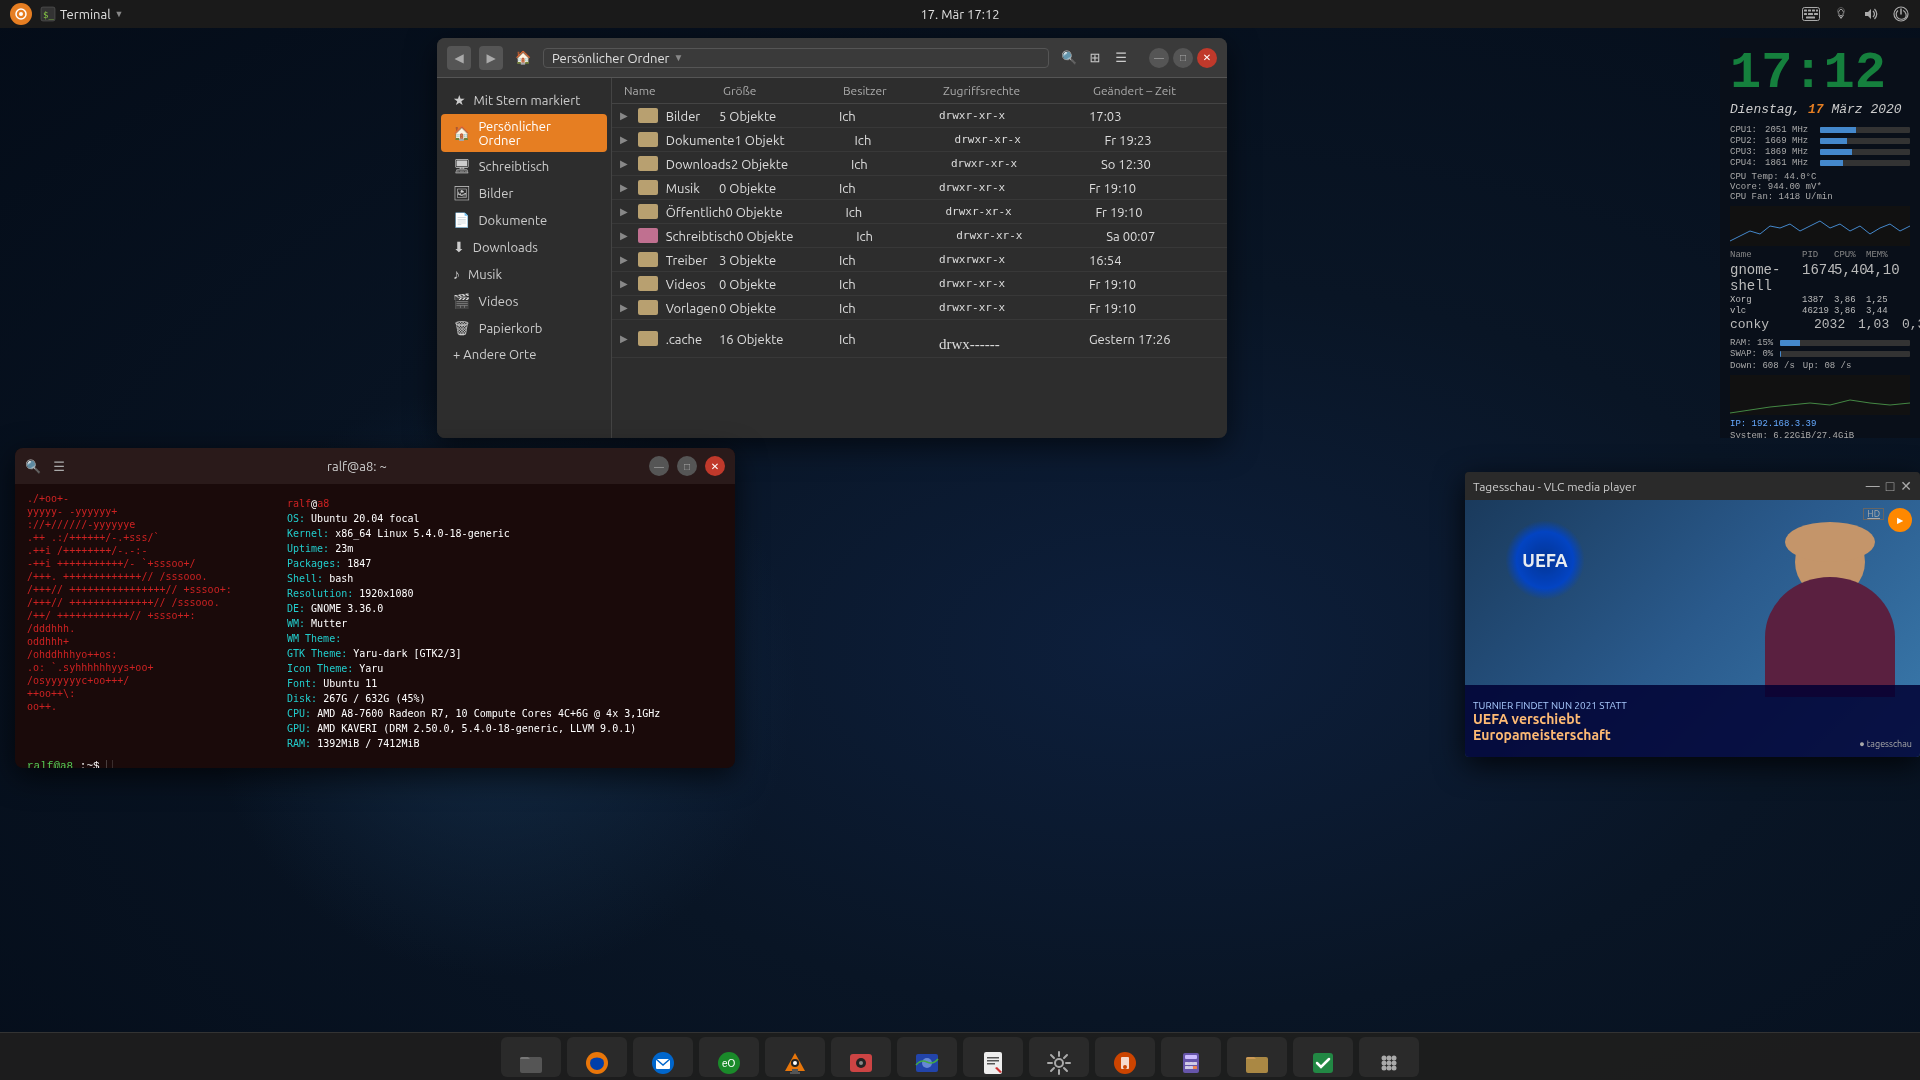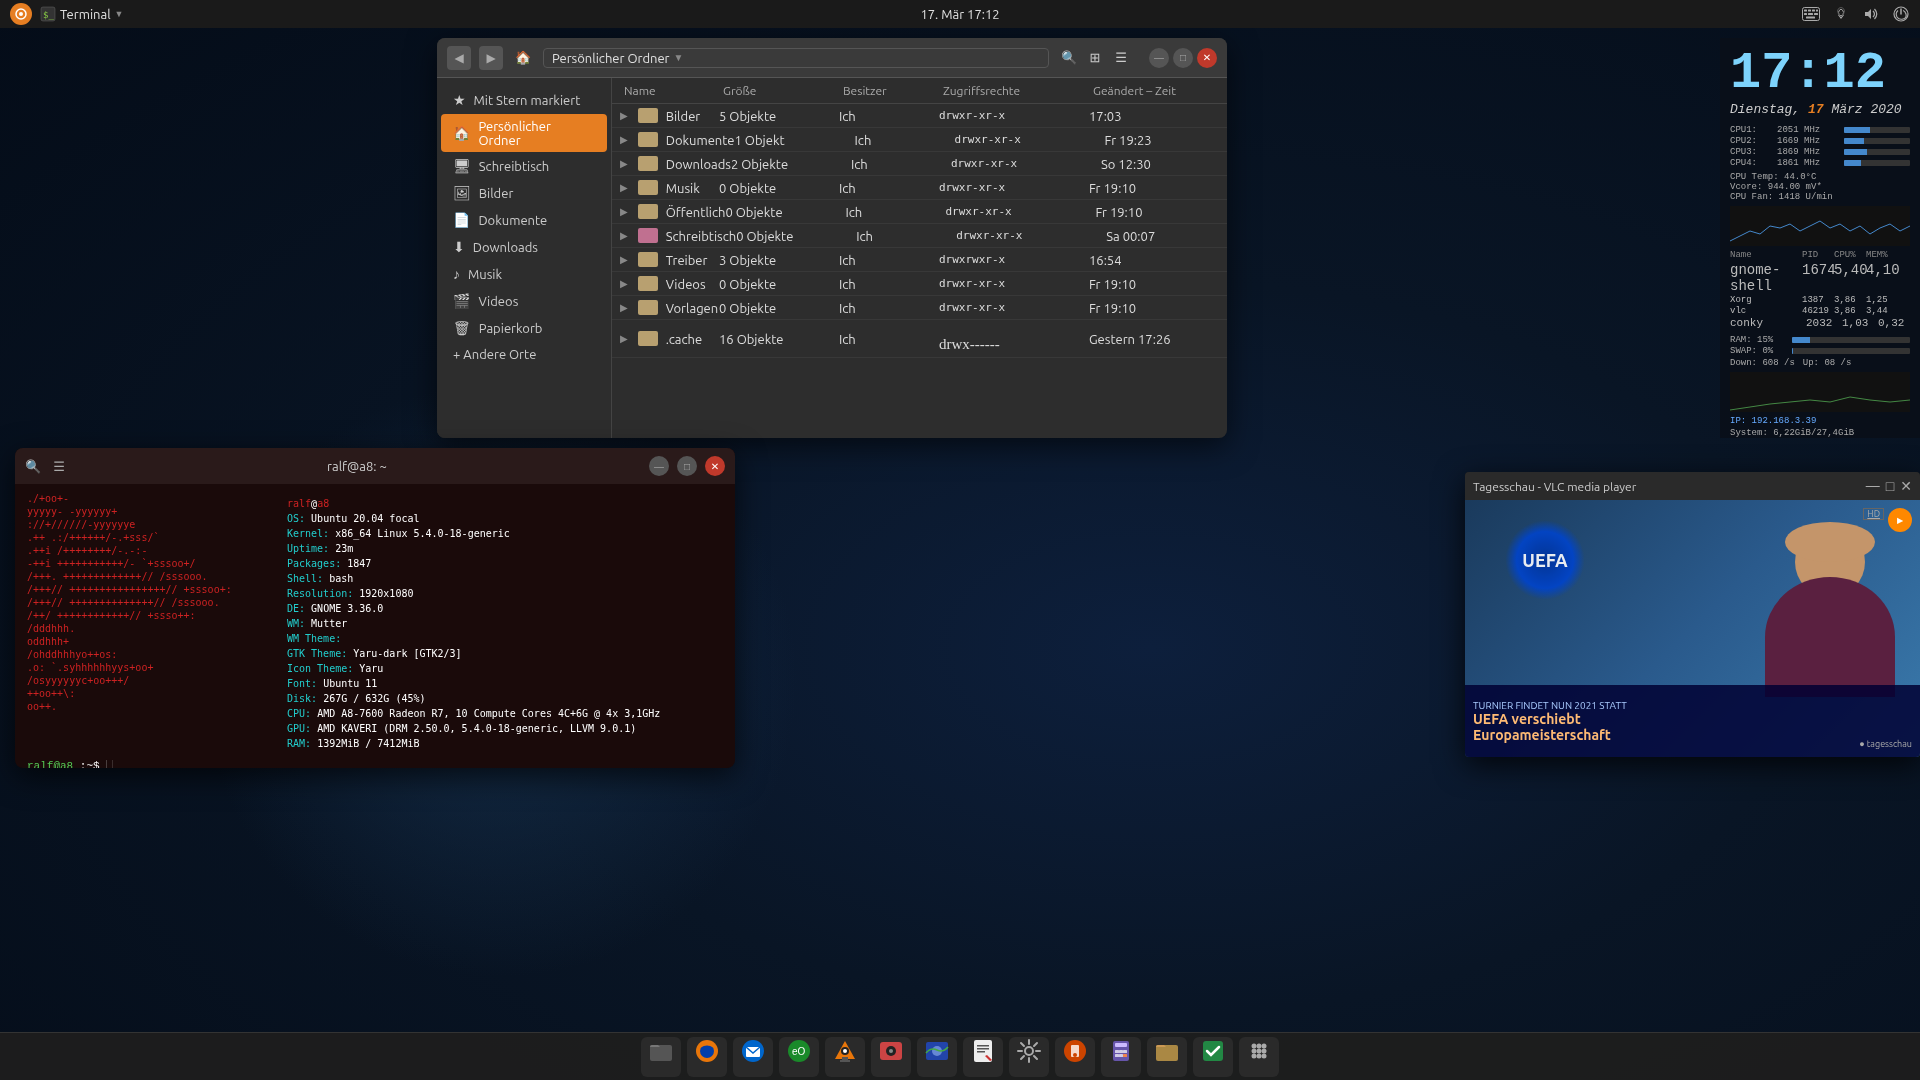--- a/index.html
+++ b/index.html
@@ -100,25 +100,25 @@
       height: 48px;
       background: rgba(30,30,30,0.95);
       display: flex;
       align-items: center;
       justify-content: center;
       gap: 6px;
       z-index: 100;
       border-top: 1px solid #333;
     }
     .taskbar-icon {
-      width: 40px;
+      width: 60px;
       height: 40px;
       border-radius: 6px;
       display: flex;
-      align-items: flex-start;
+      align-items: flex-end;
       justify-content: center;
       cursor: pointer;
       font-size: 20px;
     }
 
     
     .file-manager {
       position: absolute;
       top: 38px;
       left: 437px;
@@ -335,34 +335,34 @@
       z-index: 50;
       padding: 10px;
       color: #ccc;
       font-size: 10px;
       font-family: 'Courier New', monospace;
       overflow: hidden;
     }
     .sysmon-clock {
       font-size: 52px;
       font-weight: bold;
-      color: #7dd3fc;
+      color: #15803d;
       line-height: 1;
       margin-bottom: 2px;
     }
     .sysmon-date {
       font-size: 13px;
       color: #ccc;
       margin-bottom: 8px;
       font-style: italic;
     }
     .sysmon-bar-row {
       display: flex;
       align-items: center;
-      gap: 12px;
+      gap: 0;
       margin: 1px 0;
     }
     .sysmon-bar-label {
       width: 35px;
       font-size: 9px;
       color: #aaa;
     }
     .sysmon-bar {
       height: 6px;
       background: #333;
@@ -869,21 +869,21 @@
       <span>1387</span>
       <span>3,86</span>
       <span>1,25</span>
   </div>
   <div style="font-size:9px;color:#bbb;display:grid;grid-template-columns:70px 30px 30px 30px;gap:2px;margin:1px 0;">
     <span>vlc</span>
       <span>46219</span>
       <span>3,86</span>
       <span>3,44</span>
   </div>
-  <div style="font-size:11px;color:#bbb;display:grid;grid-template-columns:70px 30px 30px 30px;gap:6px;margin:1px 0;">
+  <div style="font-size:13px;color:#bbb;display:grid;grid-template-columns:70px 30px 30px 30px;gap:14px;margin:1px 0;">
     <span>conky</span>
       <span>2032</span>
       <span>1,03</span>
       <span>0,32</span>
   </div>
 
   <div style="margin-top:6px;">
     <div class="sysmon-bar-row">
       <span style="font-size:9px;color:#aaa;width:50px;">RAM: 15%</span>
       <div class="sysmon-bar" style="flex:1">

